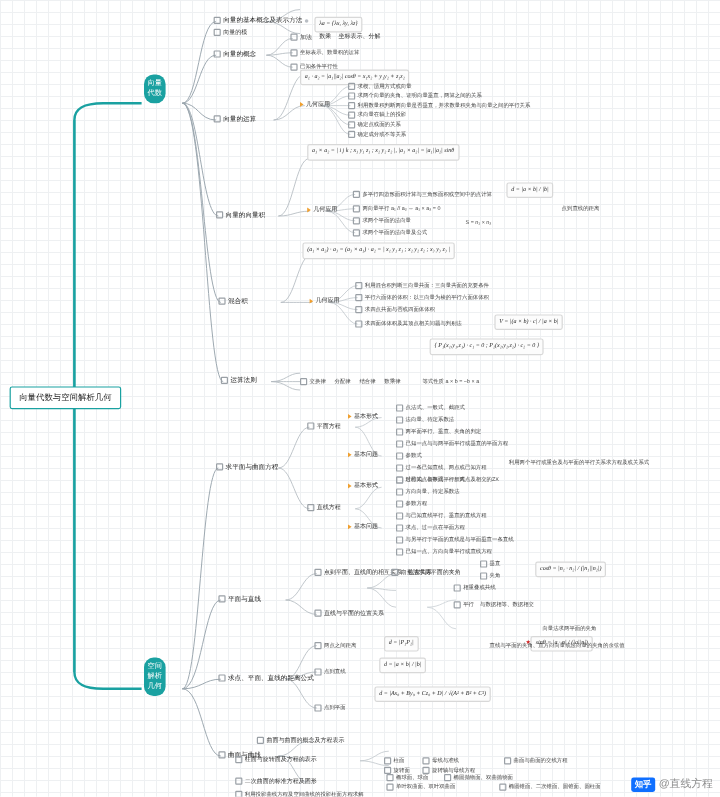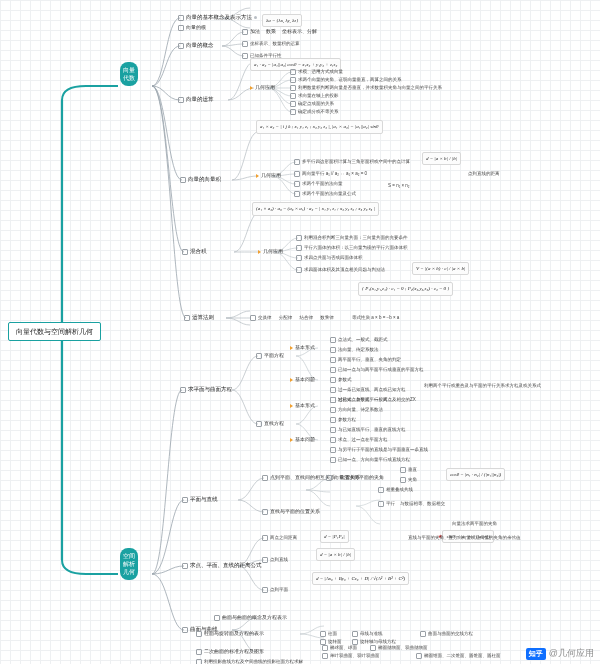--- a/index.html
+++ b/index.html
@@ -294,14 +294,14 @@
 <div class="node lvl2" style="left:196px;top:648px;"><span class="bullet"></span><span>二次曲面的标准方程及图形</span></div>
 <div class="node lvl3" style="left:322px;top:644px;"><span class="bullet"></span><span>椭球面、球面</span></div>
 <div class="node lvl3" style="left:370px;top:644px;"><span class="bullet"></span><span>椭圆抛物面、双曲抛物面</span></div>
 <div class="node lvl3" style="left:322px;top:652px;"><span class="bullet"></span><span>单叶双曲面、双叶双曲面</span></div>
 <div class="node lvl3" style="left:416px;top:652px;"><span class="bullet"></span><span>椭圆锥面、二次锥面、圆锥面、圆柱面</span></div>
 
 <div class="node lvl3" style="left:196px;top:658px;"><span class="bullet"></span><span>利用投影曲线方程及空间曲线的投影柱面方程求解</span></div>
 
 <div class="watermark">
   <span class="wm-logo">知乎</span>
-  <span>@几何应用</span>
+  <span>@直线方程</span>
 </div>
 
 </body></html>

